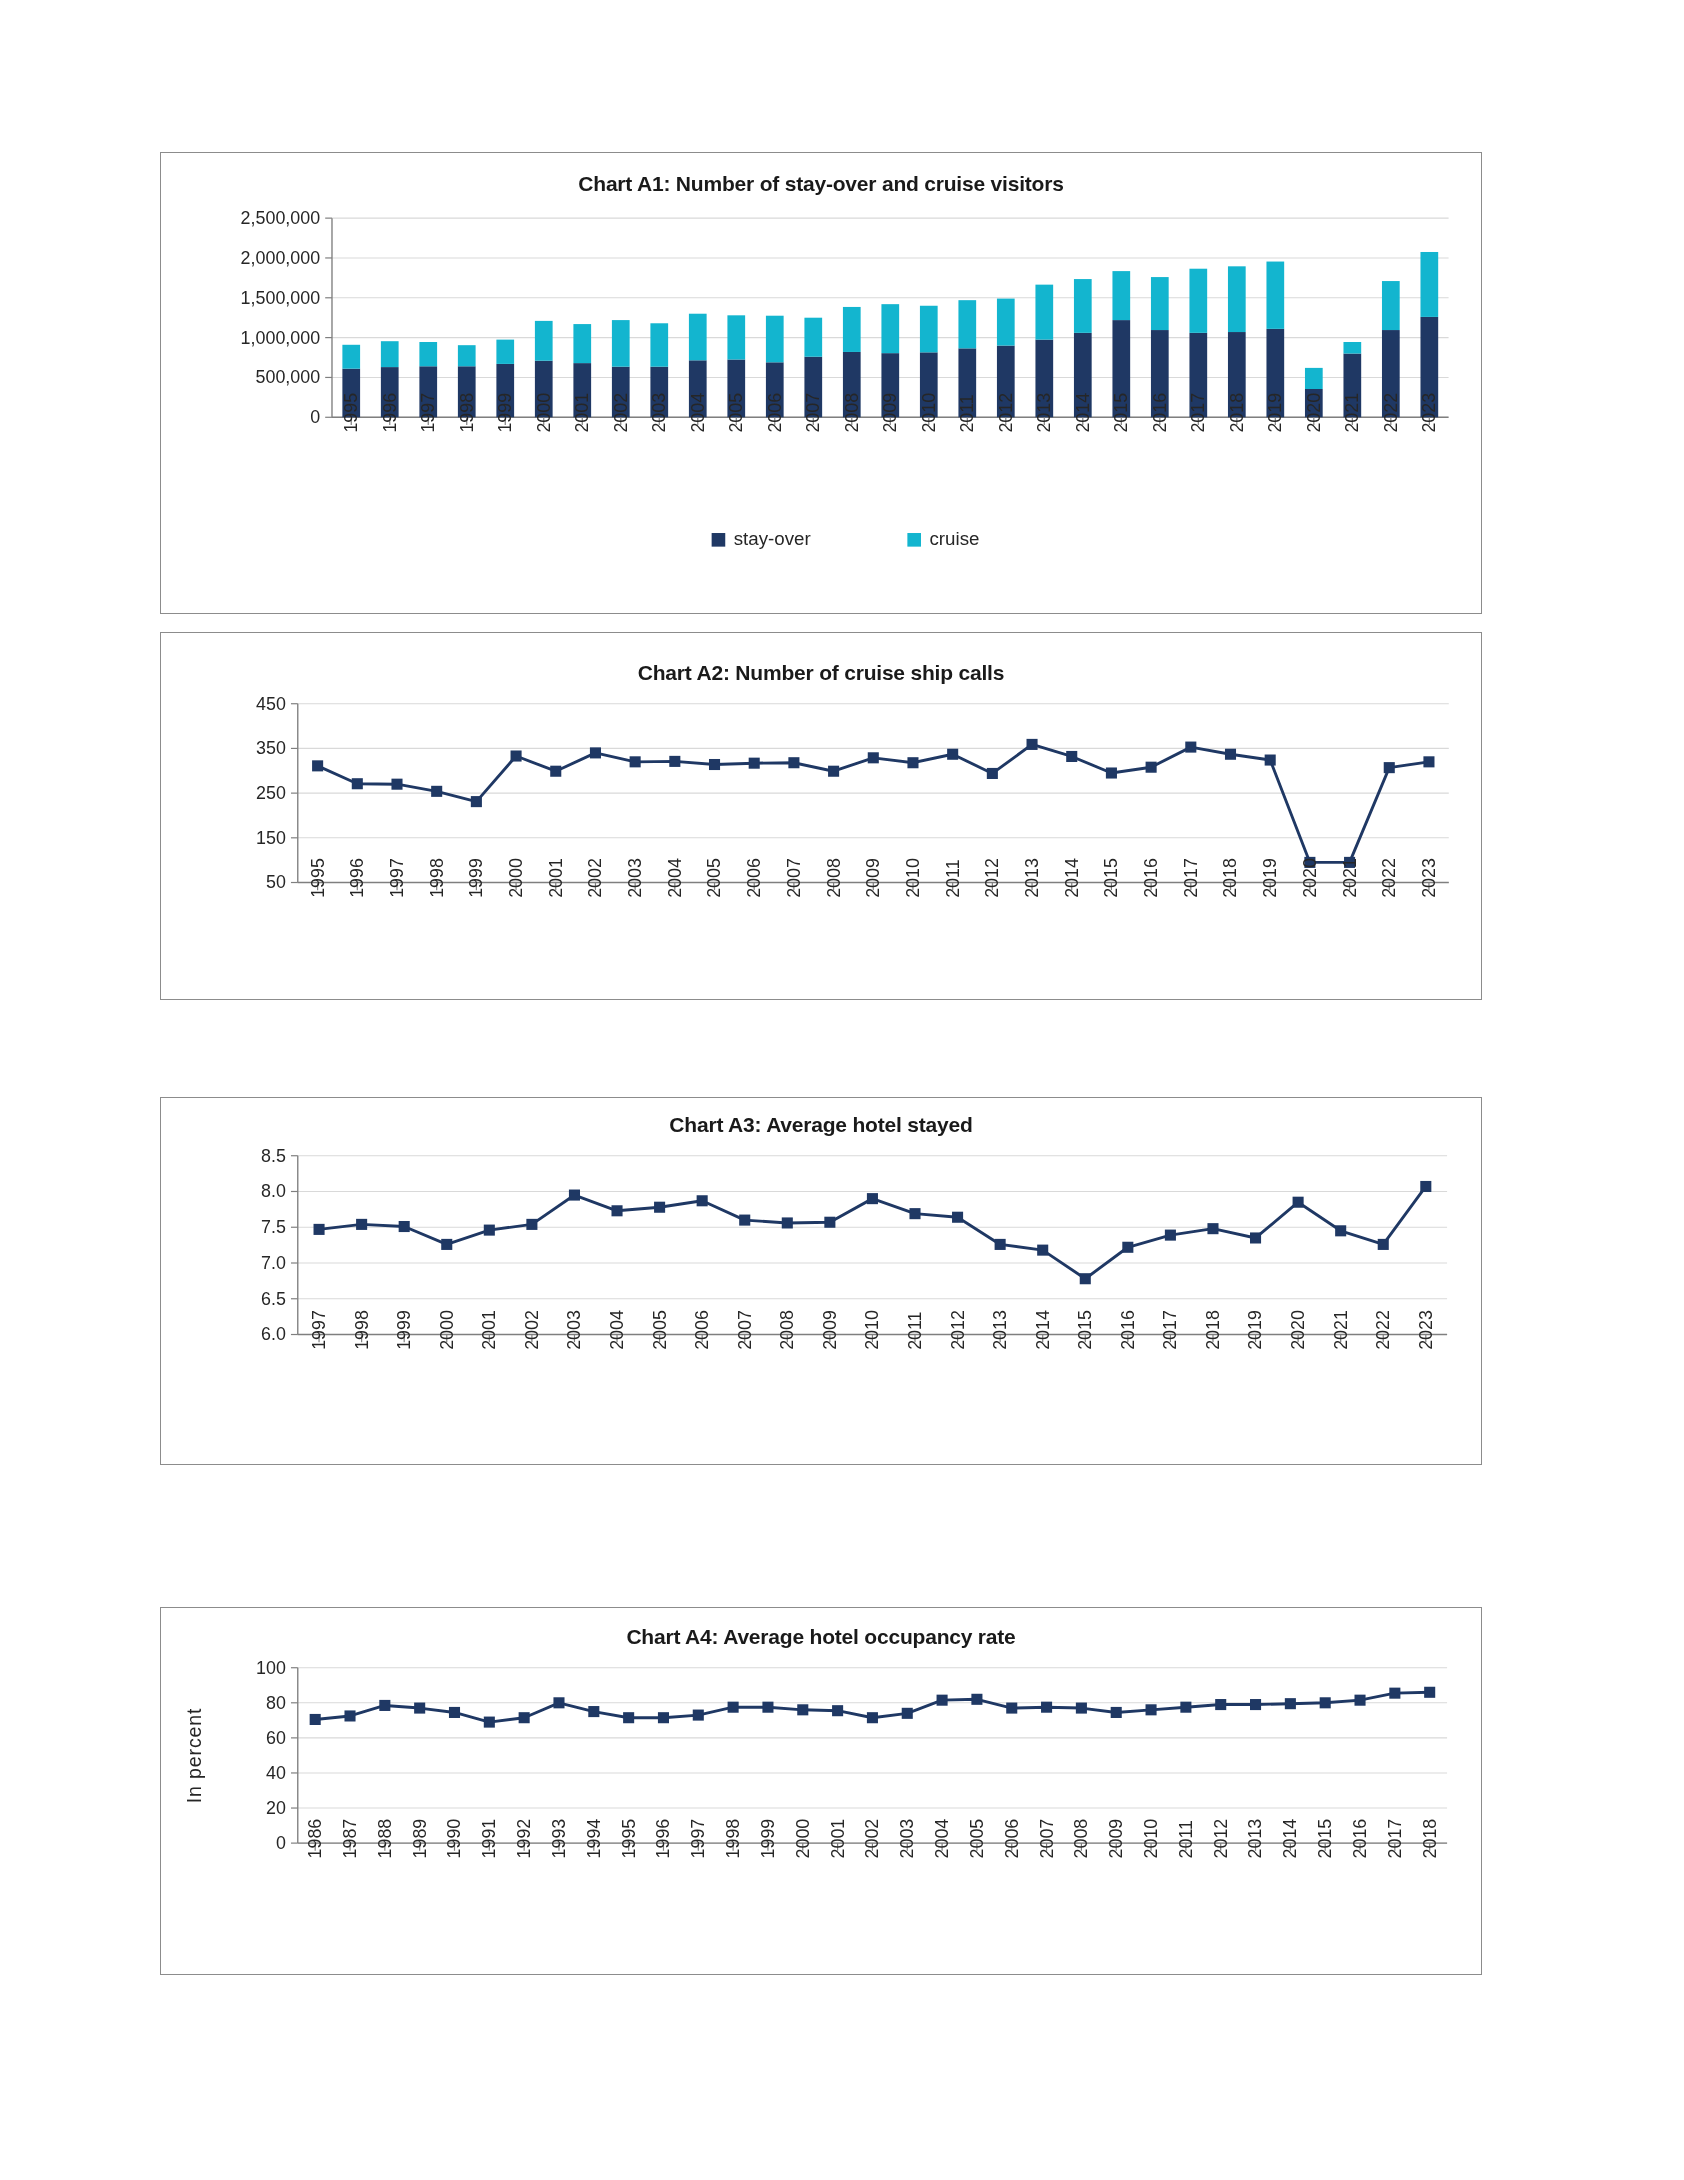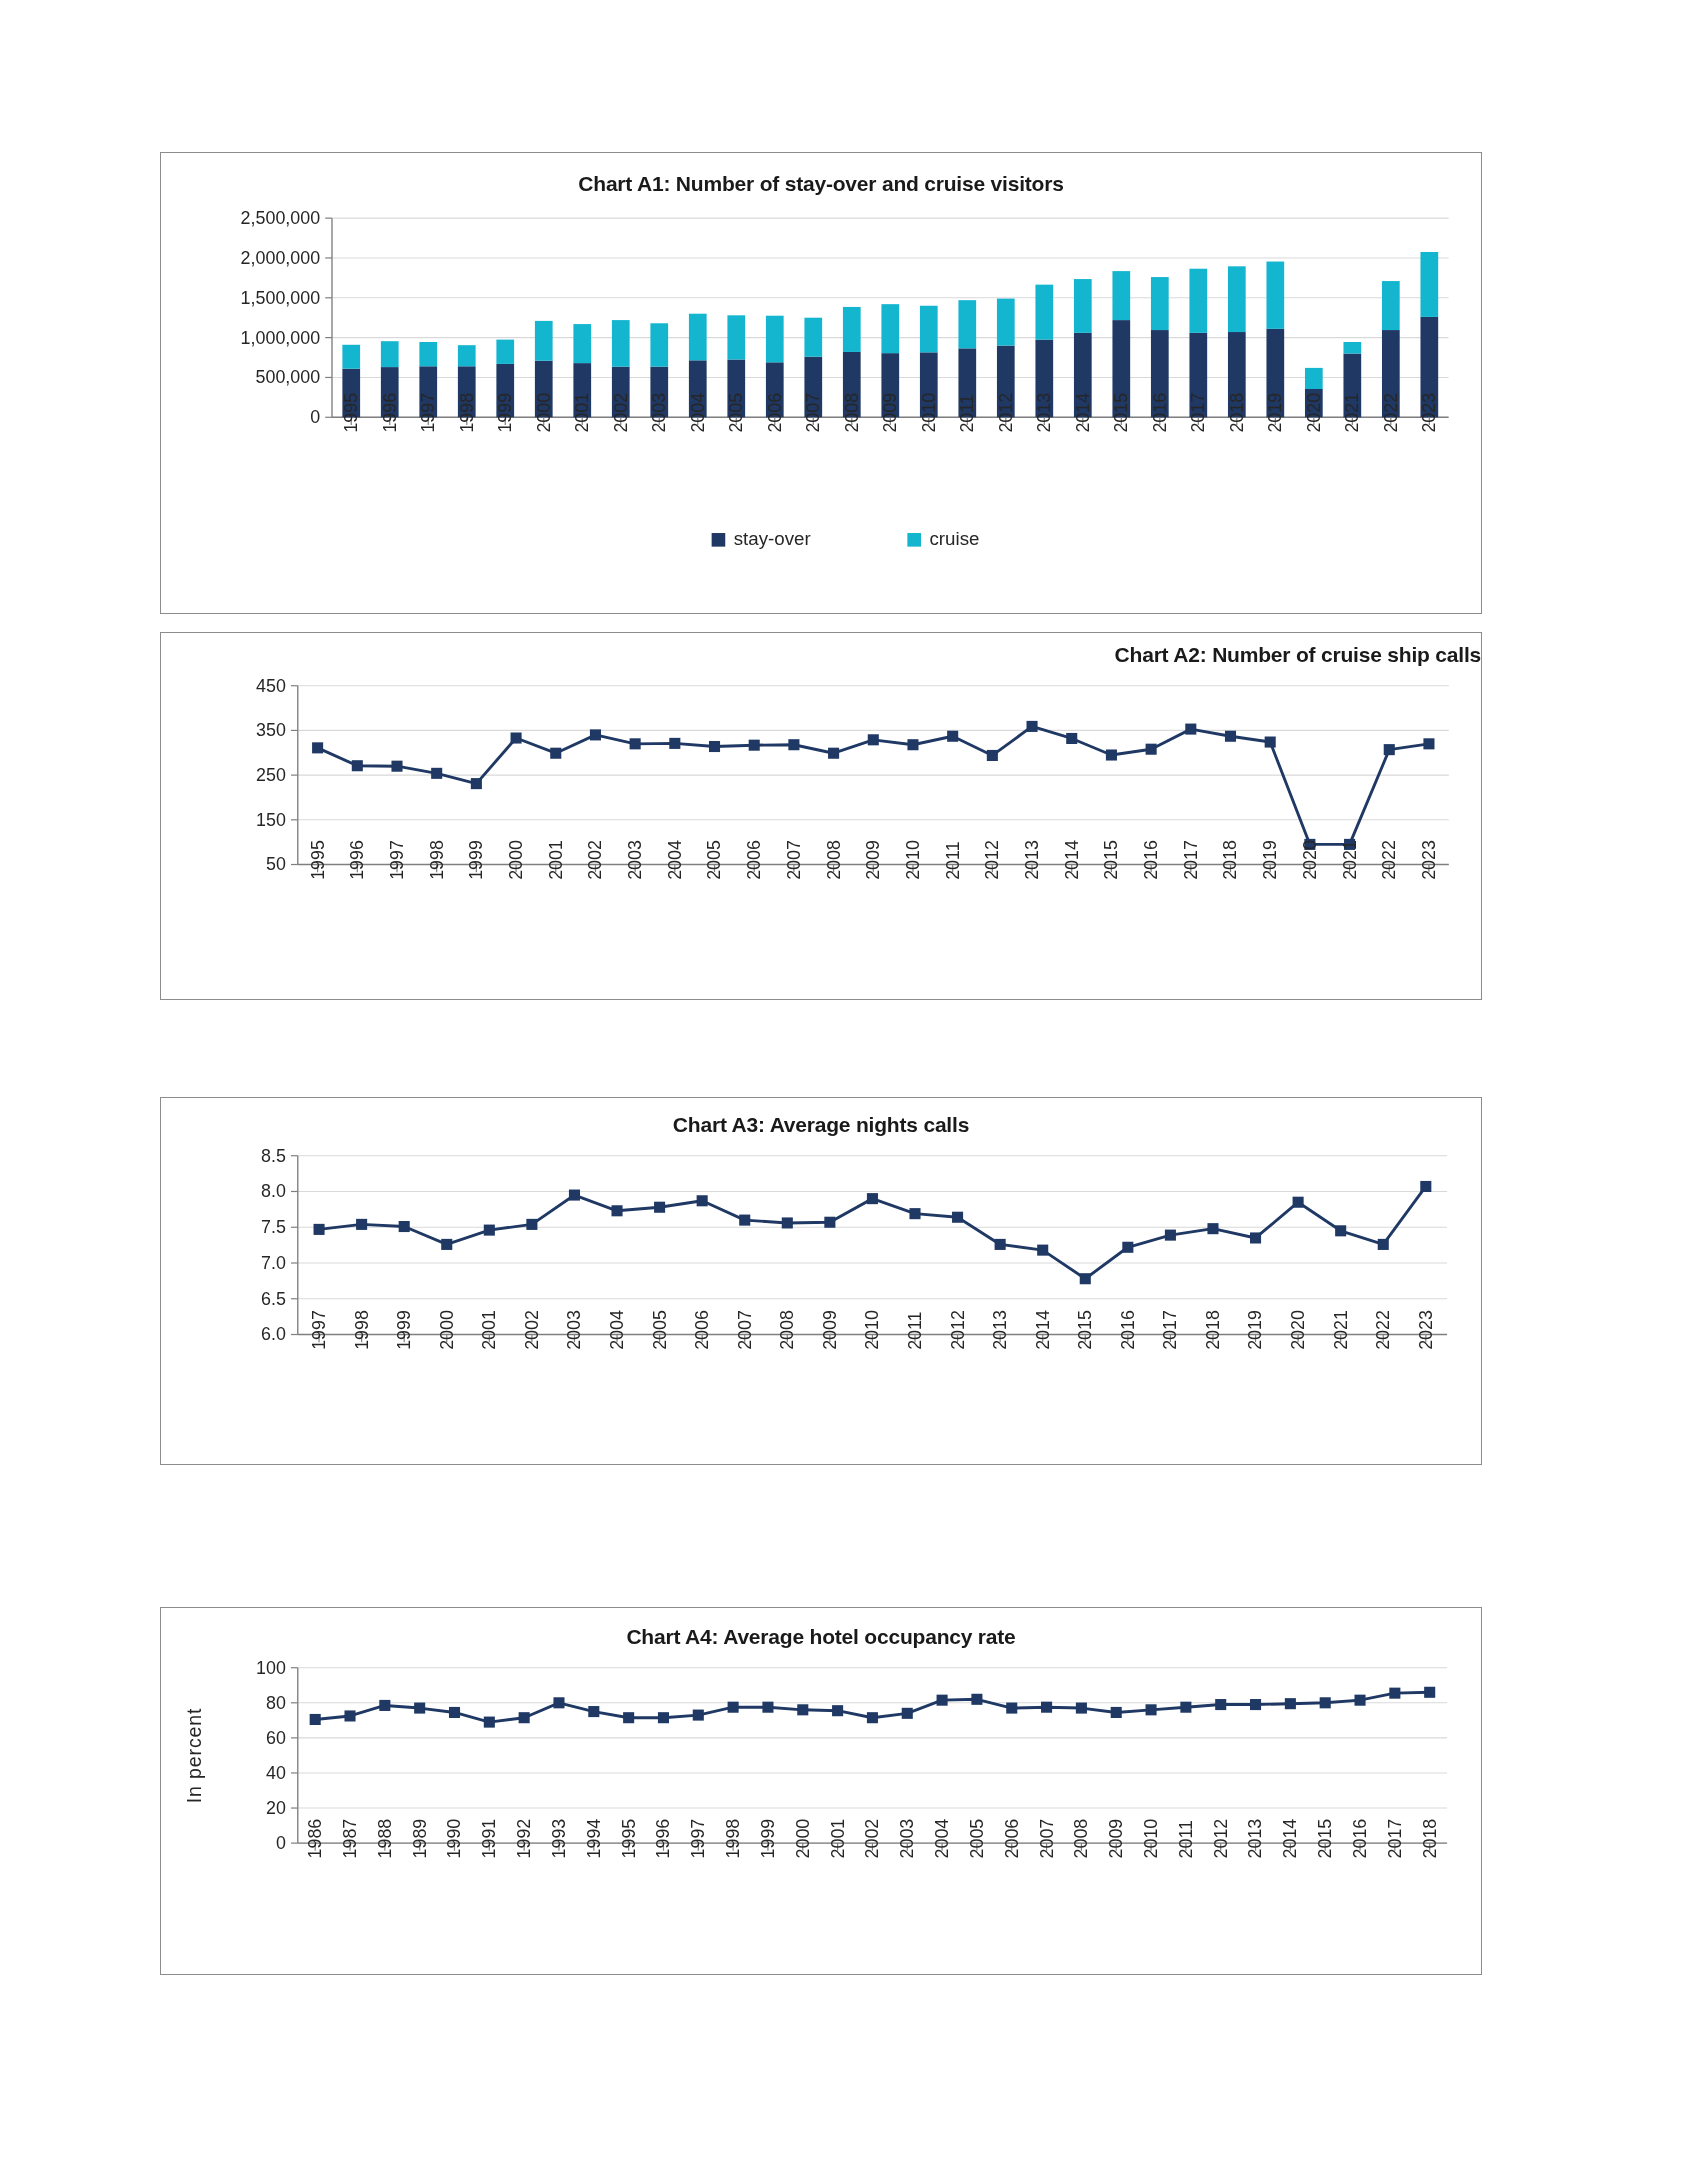--- a/index.html
+++ b/index.html
@@ -35,21 +35,21 @@
 
   .chart-title {
     text-align: center;
     font-weight: bold;
     font-size: 21px;
     color: #1a1a1a;
     font-family: "Liberation Sans", sans-serif;
     letter-spacing: -0.2px;
   }
   #box-a1 .chart-title { margin-top: 19px; }
-  #box-a2 .chart-title { margin-top: 10px; text-align: right; }
+  #box-a2 .chart-title { margin-top: 28px; }
   #box-a3 .chart-title { margin-top: 15.3px; }
   #box-a4 .chart-title { margin-top: 17px; }
 
   .svg-wrap { width: 100%; }
   svg { display: block; }
 
   .tick-label {
     font-family: "Liberation Sans", sans-serif;
     font-size: 21px;
     fill: #262626;
@@ -345,21 +345,21 @@
           <text x="1402.4482758620688" y="250" text-anchor="start" transform="rotate(-90 1402.4482758620688 250)" class="xtick-label">2021</text>
           <line x1="1442.0689655172414" y1="232" x2="1442.0689655172414" y2="241" class="tickmark"></line>
           <text x="1449.0689655172414" y="250" text-anchor="start" transform="rotate(-90 1449.0689655172414 250)" class="xtick-label">2022</text>
           <line x1="1488.6896551724137" y1="232" x2="1488.6896551724137" y2="241" class="tickmark"></line>
           <text x="1495.6896551724137" y="250" text-anchor="start" transform="rotate(-90 1495.6896551724137 250)" class="xtick-label">2023</text>
         </svg>
     </div>
   </div>
 
   <div class="chart-box" id="box-a3">
-    <div class="chart-title">Chart A3: Average nights calls</div>
+    <div class="chart-title">Chart A3: Average hotel stayed</div>
     <div class="svg-wrap">
       <svg id="svg-a3" width="1319" height="315" viewBox="0 0 1548 370">
           <line x1="160" y1="232" x2="1510" y2="232" class="gridline"></line>
           <line x1="152" y1="232" x2="160" y2="232" class="tickmark"></line>
           <text x="146" y="239" text-anchor="end" class="tick-label">6.0</text>
           <line x1="160" y1="190" x2="1510" y2="190" class="gridline"></line>
           <line x1="152" y1="190" x2="160" y2="190" class="tickmark"></line>
           <text x="146" y="197" text-anchor="end" class="tick-label">6.5</text>
           <line x1="160" y1="148" x2="1510" y2="148" class="gridline"></line>
           <line x1="152" y1="148" x2="160" y2="148" class="tickmark"></line>

